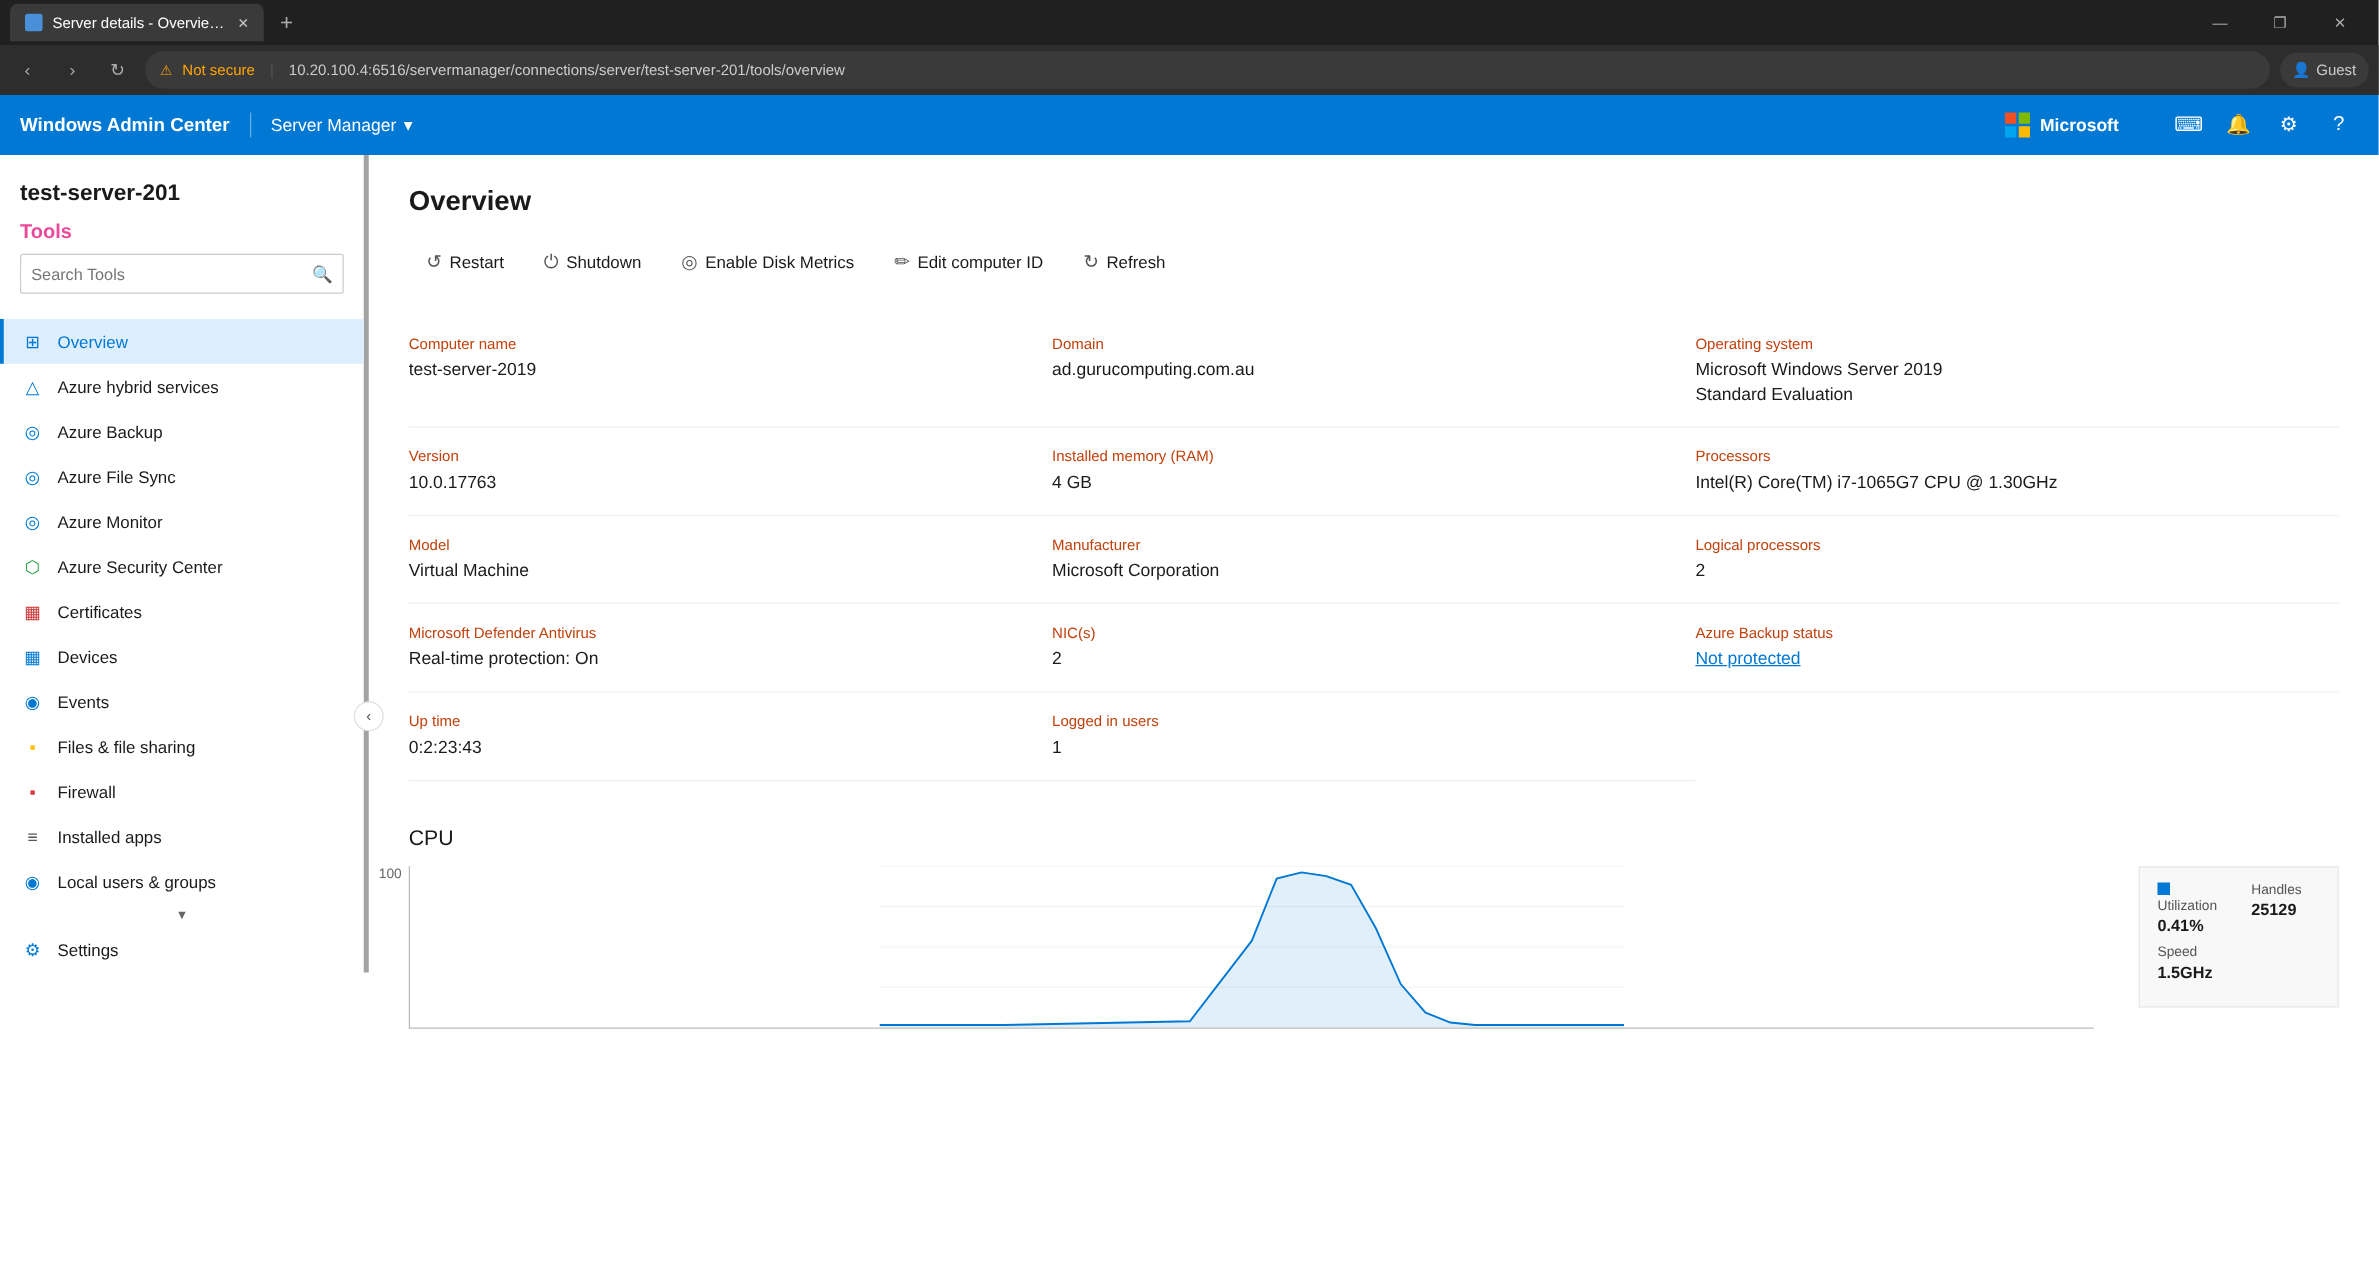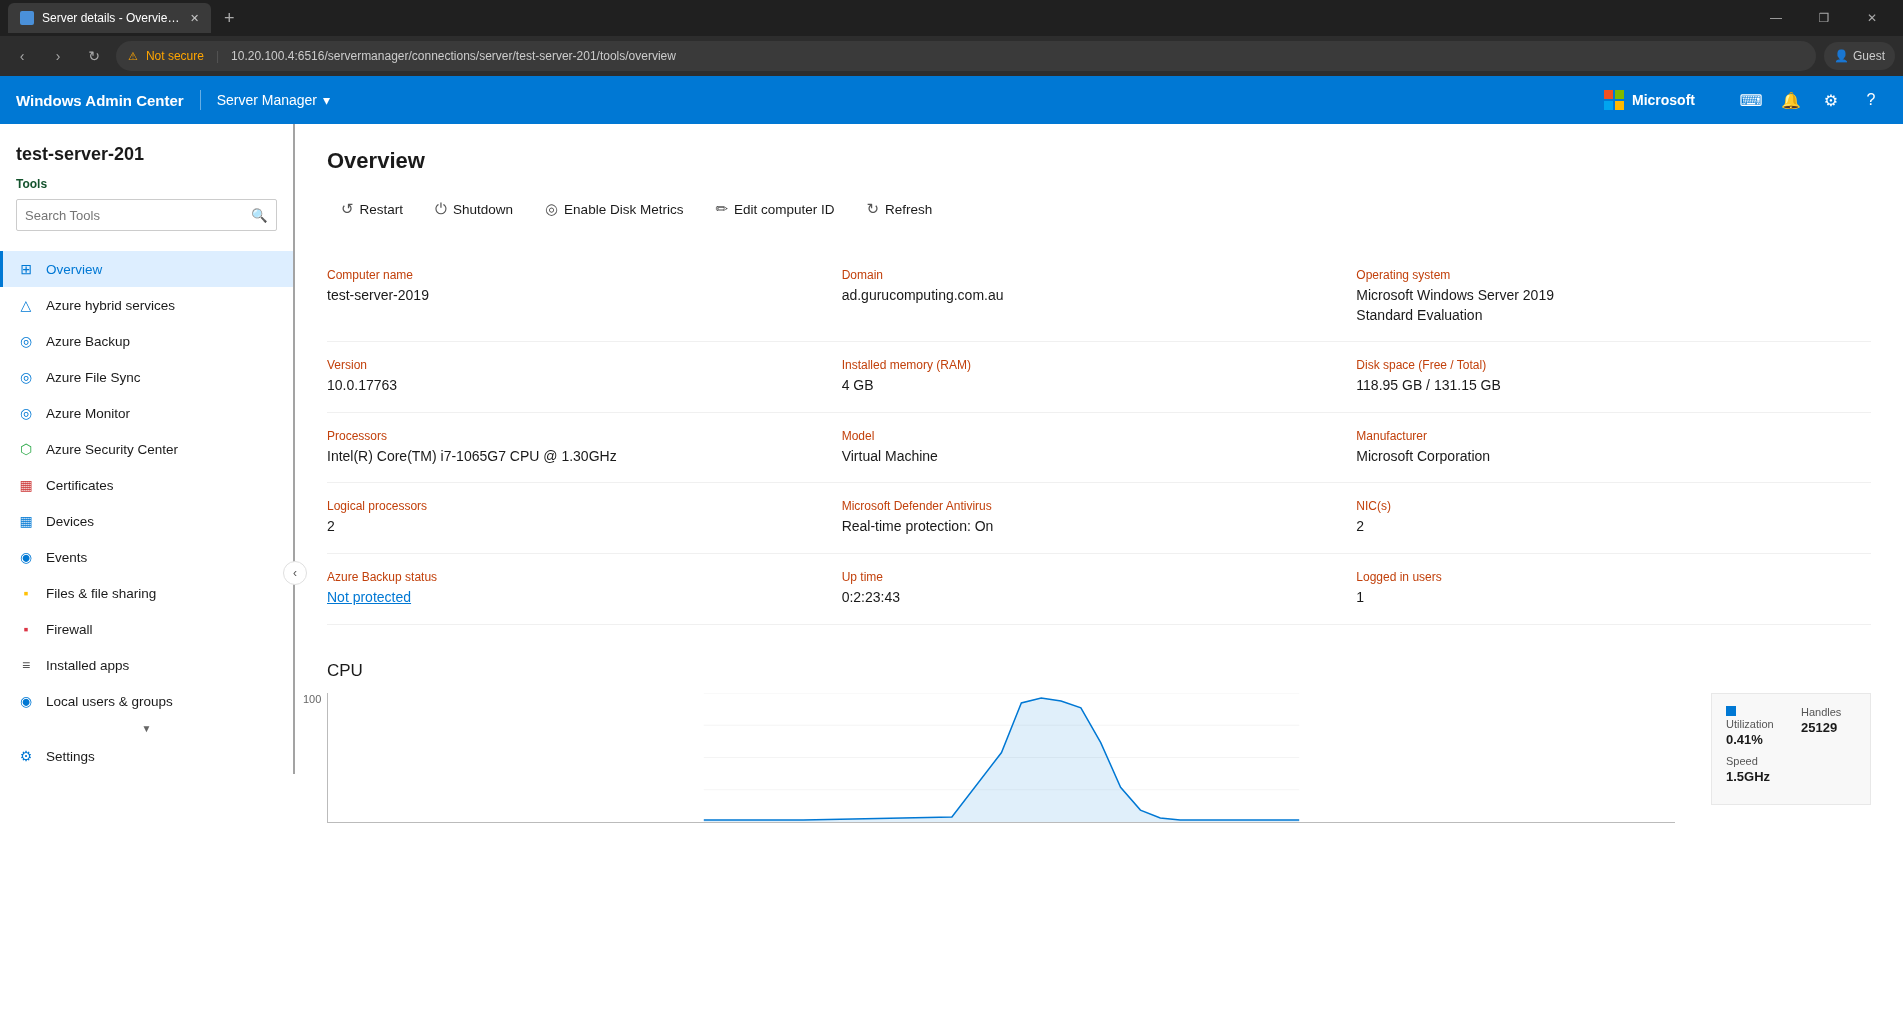--- a/index.html
+++ b/index.html
@@ -186,37 +186,37 @@
     .main-layout {
       display: flex;
       height: calc(100vh - 124px);
     }
 
     
     .sidebar {
       width: 295px;
       min-width: 295px;
       background: #fff;
-      border-right: 2px solid #a3a3a3;
+      border-right: 4px solid #a3a3a3;
       display: flex;
       flex-direction: column;
       overflow: hidden;
     }
     .sidebar-header {
       padding: 20px 16px 12px 16px;
     }
     .server-name {
       font-size: 18px;
       font-weight: 600;
       color: #1a1a1a;
     }
     .tools-label {
-      font-size: 12px;
+      font-size: 16px;
       font-weight: 600;
-      color: #14532d;
+      color: #ec4899;
       margin-top: 12px;
       margin-bottom: 8px;
     }
     .search-box {
       display: flex;
       align-items: center;
       border: 1px solid #ccc;
       border-radius: 2px;
       height: 32px;
       margin-bottom: 8px;
@@ -608,24 +608,20 @@
       </div>
 
       <div class="info-cell">
         <div class="info-label">Version</div>
         <div class="info-value">10.0.17763</div>
       </div>
       <div class="info-cell">
         <div class="info-label">Installed memory (RAM)</div>
         <div class="info-value">4 GB</div>
       </div>
-      <div class="info-cell">
-        <div class="info-label">Disk space (Free / Total)</div>
-        <div class="info-value">118.95 GB / 131.15 GB</div>
-      </div>
 
       <div class="info-cell">
         <div class="info-label">Processors</div>
         <div class="info-value">Intel(R) Core(TM) i7-1065G7 CPU @ 1.30GHz</div>
       </div>
       <div class="info-cell">
         <div class="info-label">Model</div>
         <div class="info-value">Virtual Machine</div>
       </div>
       <div class="info-cell">

